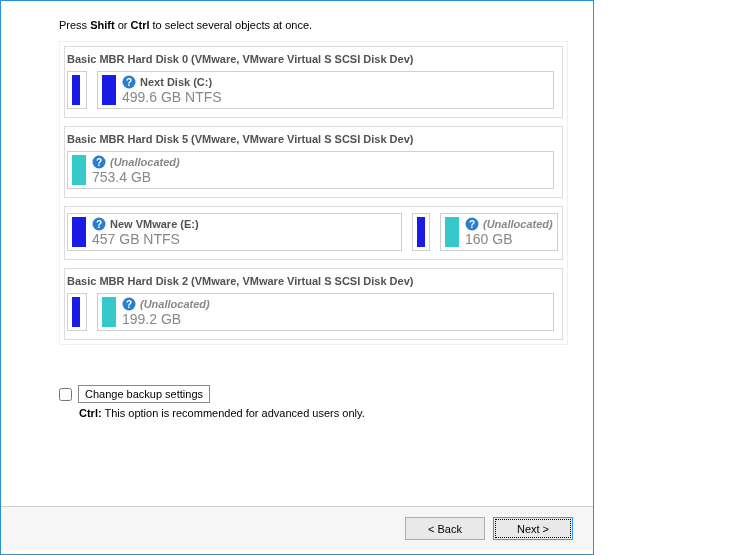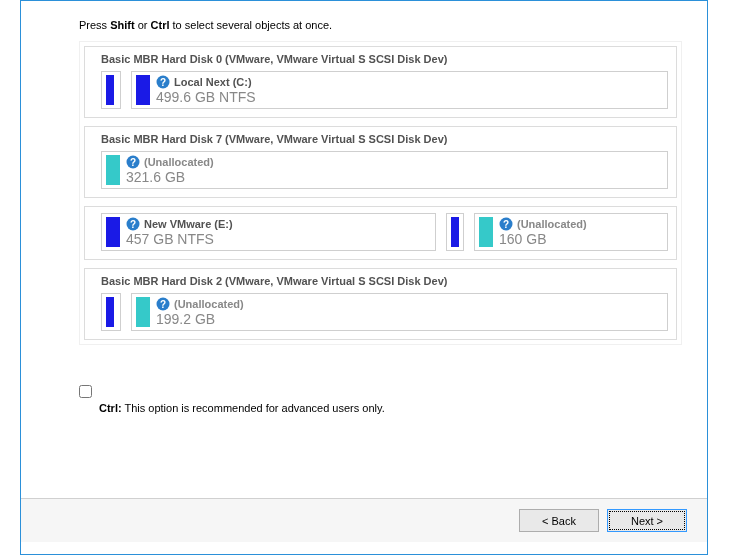--- a/index.html
+++ b/index.html
@@ -7,41 +7,40 @@
     margin: 0;
     font-family: Tahoma, Arial, sans-serif;
     font-size: 11px;
     background: #fff;
     width: 730px;
     height: 555px;
     overflow: hidden;
   }
   .window {
     border: 1px solid #2b90d9;
-    width: 688px;
+    width: 594px;
     height: 555px;
     position: relative;
     background: #fff;
-    margin-left: 20px;
   }
   .content {
     padding: 10px 25px 10px 58px;
   }
   .instruction {
     color: #000;
     margin: 8px 0 10px 0;
   }
   .disk-list {
     border: 1px solid #f0f0f0;
     padding: 2px;
   }
   .disk-group {
     border: 1px solid #dcdcdc;
     margin: 2px 2px 8px 2px;
-    padding: 6px 8px 8px 16px;
+    padding: 6px 8px 8px 2px;
   }
   .disk-title {
     color: #525252;
     font-weight: bold;
     margin-bottom: 6px;
   }
   .vol-row {
     display: flex;
     gap: 10px;
   }
@@ -66,21 +65,21 @@
     display: flex;
     flex-direction: column;
     justify-content: center;
   }
   .vol-name-line {
     display: flex;
     align-items: center;
     gap: 4px;
   }
   .vol-name { color: #525252; font-weight: bold; }
-  .vol-name.gray { color: #888; }
+  .vol-name.gray { color: #888; font-style: italic; }
   .vol-sub { color: #888; font-size: 14px; }
   .q-icon {
     width: 14px; height: 14px;
     display: inline-flex;
     align-items: center;
     justify-content: center;
     flex-shrink: 0;
   }
   .q-icon svg { width: 14px; height: 14px; }
   .settings-row {
@@ -99,21 +98,21 @@
     width: 13px; height: 13px;
     margin: 0;
   }
   .note {
     margin-left: 20px;
     color: #000;
   }
   .note b { font-weight: bold; }
   .button-bar {
     position: absolute;
-    bottom: 12px;
+    bottom: 4px;
     left: 0; right: 0;
     height: 44px;
     border-top: 1px solid #d0d0d0;
     display: flex;
     justify-content: flex-end;
     align-items: center;
     gap: 8px;
     padding-right: 20px;
     background: #f6f6f6;
   }
@@ -156,44 +155,44 @@
         <div class="vol-box" style="flex:1;">
           <span class="bar blue" style="width:14px;"></span>
           <div class="vol-info">
             <div class="vol-name-line">
               <span class="q-icon">
                     <svg viewBox="0 0 14 14">
                       <circle cx="7" cy="7" r="6.5" fill="#2a7ecb"></circle>
                       <text x="7" y="11" text-anchor="middle" font-size="10" fill="#fff" font-family="Arial" font-weight="bold">?</text>
                     </svg>
                   </span>
-              <span class="vol-name">Local Next (C:)</span>
+              <span class="vol-name">Next Disk (C:)</span>
             </div>
             <span class="vol-sub">499.6 GB NTFS</span>
           </div>
         </div>
       </div>
     </div>
 
     <div class="disk-group">
-      <div class="disk-title">Basic MBR Hard Disk 7 (VMware, VMware Virtual S SCSI Disk Dev)</div>
+      <div class="disk-title">Basic MBR Hard Disk 5 (VMware, VMware Virtual S SCSI Disk Dev)</div>
       <div class="vol-row">
         <div class="vol-box" style="flex:1;">
           <span class="bar teal" style="width:14px;"></span>
           <div class="vol-info">
             <div class="vol-name-line">
               <span class="q-icon">
                     <svg viewBox="0 0 14 14">
                       <circle cx="7" cy="7" r="6.5" fill="#2a7ecb"></circle>
                       <text x="7" y="11" text-anchor="middle" font-size="10" fill="#fff" font-family="Arial" font-weight="bold">?</text>
                     </svg>
                   </span>
               <span class="vol-name gray">(Unallocated)</span>
             </div>
-            <span class="vol-sub">321.6 GB</span>
+            <span class="vol-sub">753.4 GB</span>
           </div>
         </div>
       </div>
     </div>
 
     <div class="disk-group">
       <div class="vol-row">
         <div class="vol-box" style="flex:0 0 335px;">
           <span class="bar blue" style="width:14px;"></span>
           <div class="vol-info">
@@ -251,20 +250,21 @@
             <span class="vol-sub">199.2 GB</span>
           </div>
         </div>
       </div>
     </div>
 
   </div>
 
   <div class="settings-row">
     <input type="checkbox" style="">
+    <span class="settings-label">Change backup settings</span>
   </div>
   <div class="note">
     <b>Ctrl:</b><span> This option is recommended for advanced users only.</span>
   </div>
 
 </div>
 
 <div class="button-bar">
   <button class="btn">&lt; Back</button>
   <button class="btn primary">Next &gt;</button>

